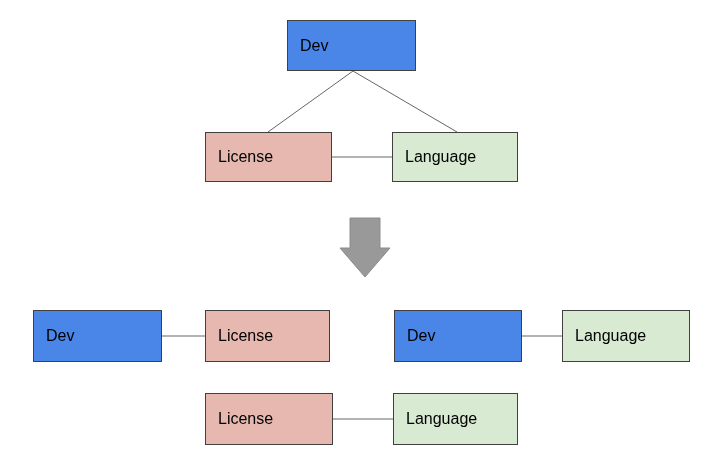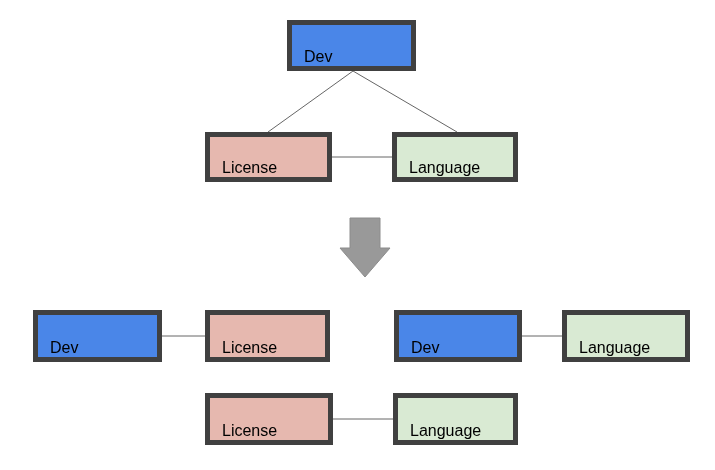--- a/index.html
+++ b/index.html
@@ -18,23 +18,23 @@
   .edges-layer {
     position: absolute;
     left: 0;
     top: 0;
     width: 715px;
     height: 470px;
   }
   .node {
     position: absolute;
     box-sizing: border-box;
-    border: 5px solid #404040;
+    border: 1px solid #404040;
     display: flex;
-    align-items: flex-end;
+    align-items: center;
     padding-left: 12px;
     font-size: 16px;
     color: #000000;
   }
   .node .label {
     white-space: nowrap;
   }
   
   .n-dev-top      { left: 287px; top: 20px;  width: 129px; height: 51px; }
   .n-license-top  { left: 205px; top: 132px; width: 127px; height: 50px; }

